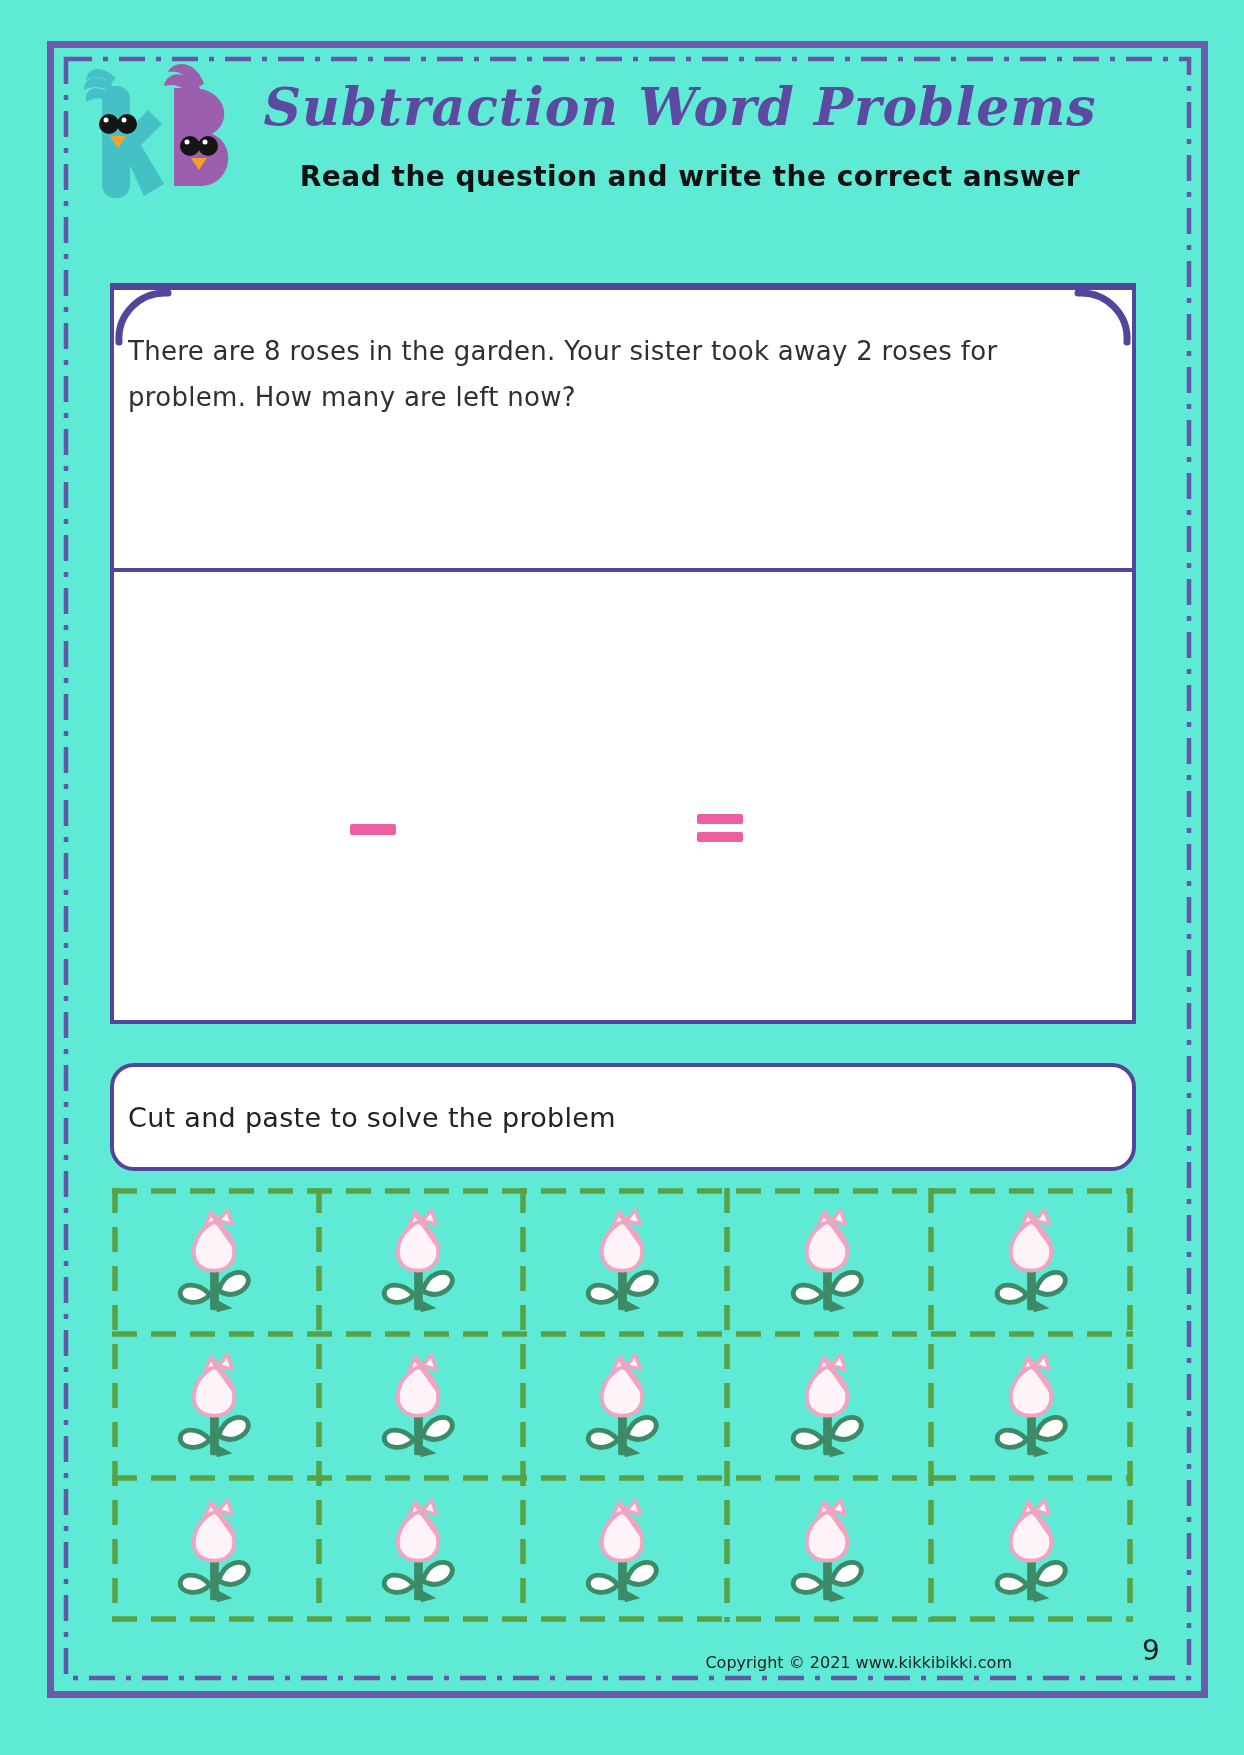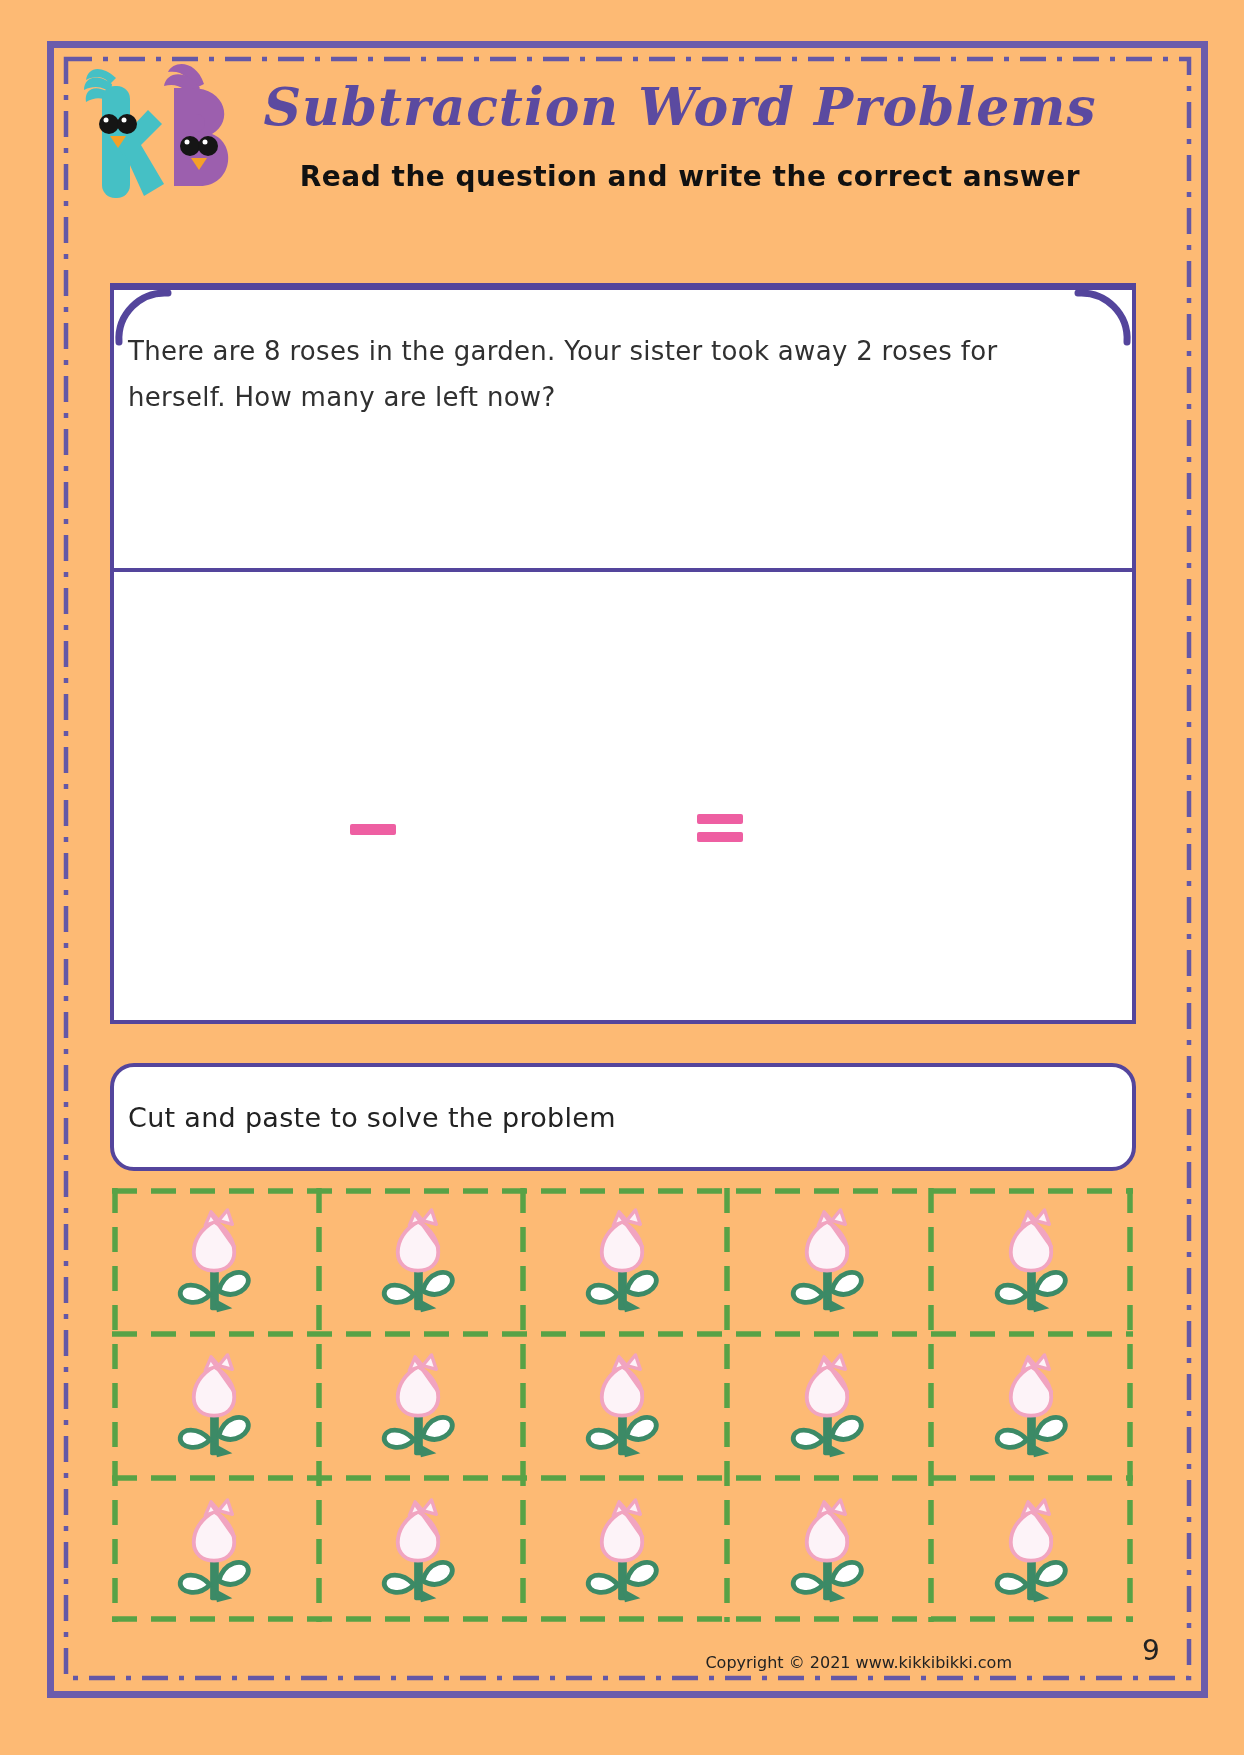--- a/index.html
+++ b/index.html
@@ -1,19 +1,19 @@
 <!DOCTYPE html>
 <html><head>
 <meta charset="utf-8">
 <style>
   * { margin:0; padding:0; box-sizing:border-box; }
   html,body { background:#ffffff; }
   .page {
     position:relative; width:1244px; height:1755px;
-    background:#fdba74; overflow:hidden;
+    background:#5eead4; overflow:hidden;
     font-family:"DejaVu Sans", sans-serif;
   }
   
   .outer-border {
     position:absolute; left:47px; top:41px; width:1161px; height:1657px;
     border:7px solid #6b5cab;
   }
   .dashdot-svg { position:absolute; left:0; top:0; pointer-events:none; }
 
   
@@ -126,21 +126,21 @@
   <div class="problem-card">
     <svg class="corner-flourish tl" viewBox="0 0 60 60">
       <path d="M56 7 A46 46 0 0 0 7 56" fill="none" stroke="#54459c" stroke-width="7" stroke-linecap="round"></path>
     </svg>
     <svg class="corner-flourish tr" viewBox="0 0 60 60">
       <path d="M56 7 A46 46 0 0 0 7 56" fill="none" stroke="#54459c" stroke-width="7" stroke-linecap="round"></path>
     </svg>
 
     <div class="question-section">
       <div class="question-line">There are 8 roses in the garden. Your sister took away 2 roses for</div>
-      <div class="question-line">herself. How many are left now?</div>
+      <div class="question-line">problem. How many are left now?</div>
     </div>
 
     <div class="answer-area">
       <div class="minus-bar" style="background: rgb(238, 95, 162);"></div>
       <div class="equals-bars">
         <div class="bar" style="background: rgb(238, 95, 162);"></div>
           <div class="bar" style="background: rgb(238, 95, 162);"></div>
       </div>
     </div>
   </div>

